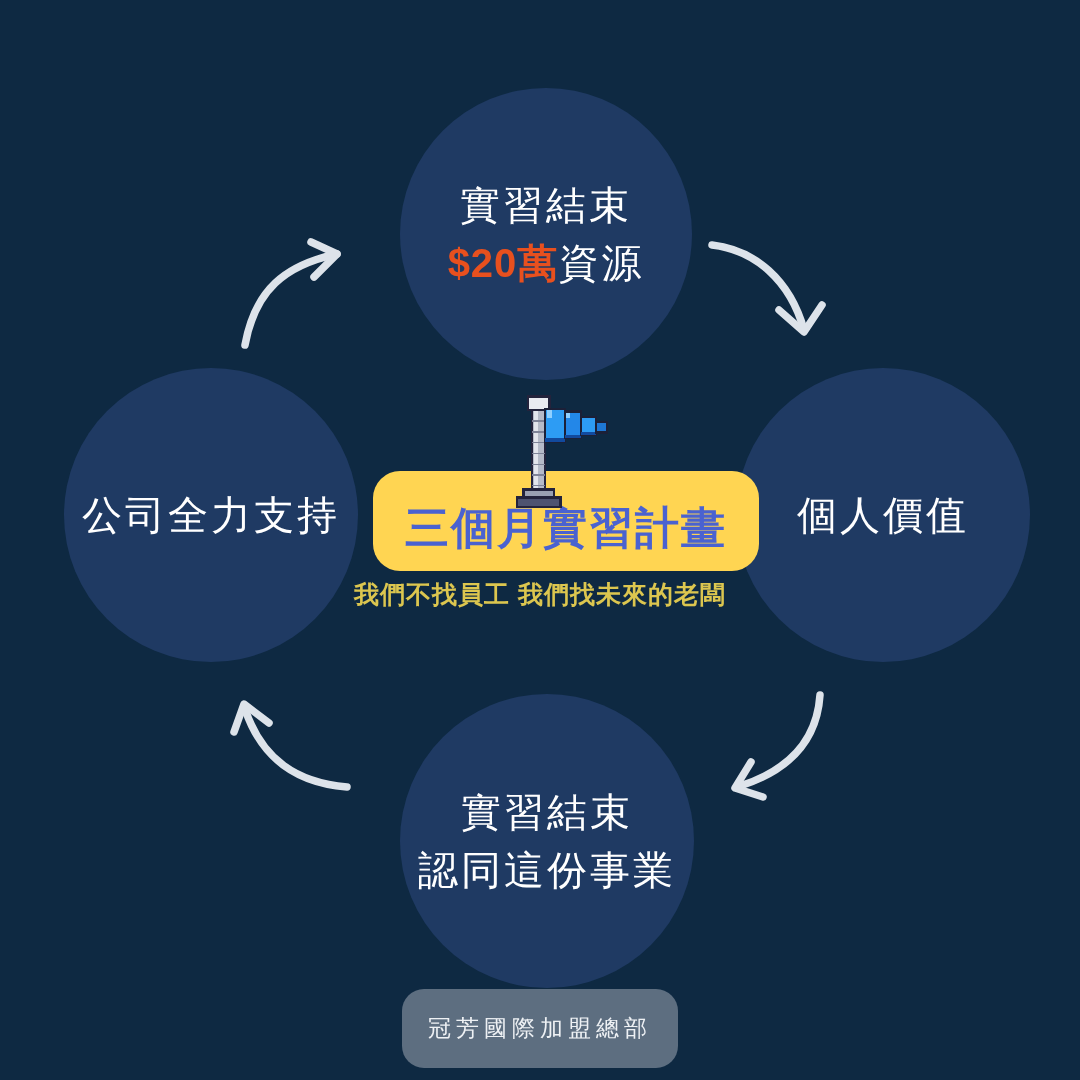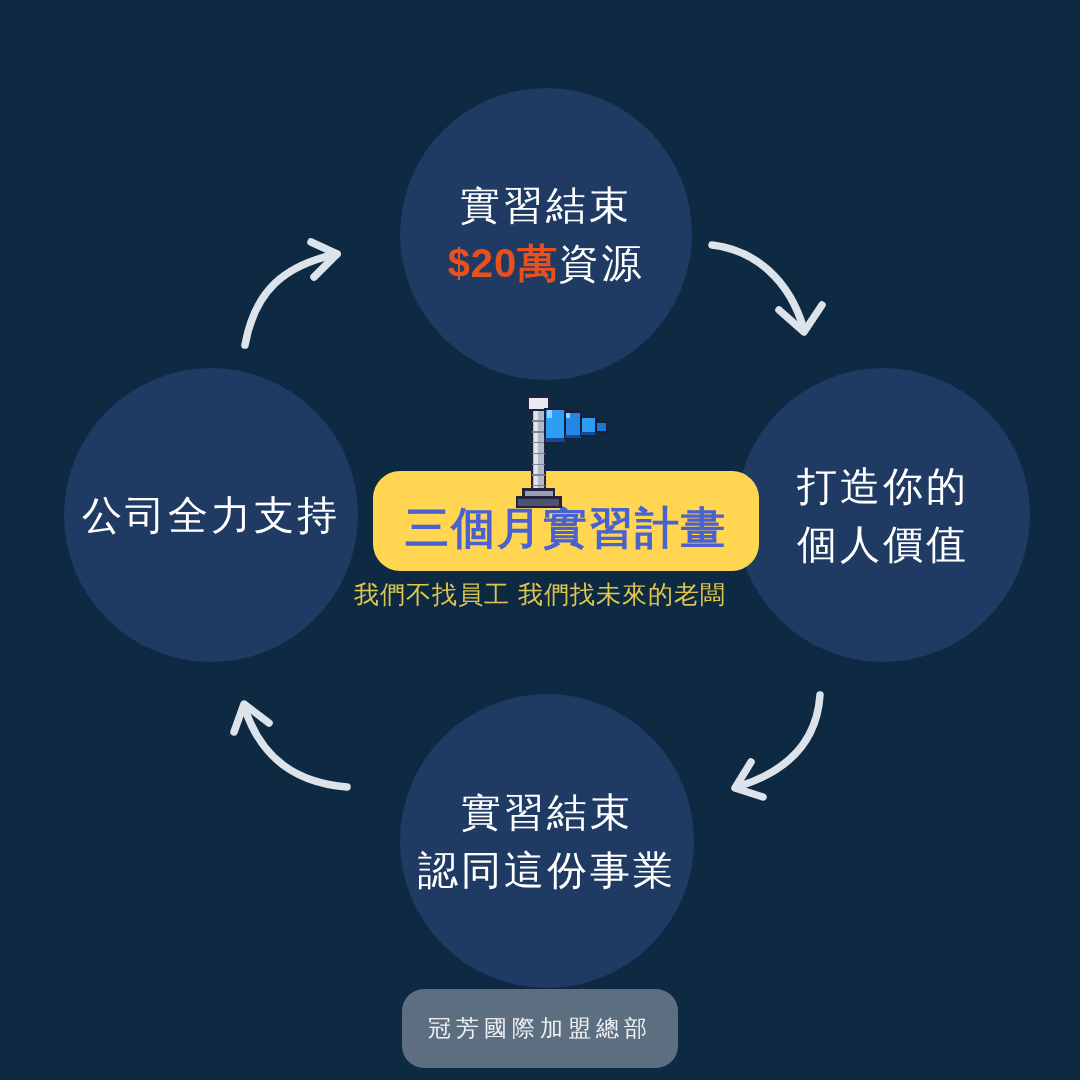--- a/index.html
+++ b/index.html
@@ -34,40 +34,39 @@
     position:absolute;left:373px;top:471px;width:386px;height:100px;z-index:2;
     background:var(--title-bg);border-radius:27px;
     display:flex;align-items:center;justify-content:center;
   }
   .title-text{
     color:var(--title-color);font-size:44px;font-weight:800;letter-spacing:2px;
     white-space:nowrap;padding-top:14px;
   }
   .subtitle{
     position:absolute;left:0;top:578px;width:1080px;text-align:center;
-    color:var(--subtitle-color);font-size:25px;font-weight:400;letter-spacing:1px;
+    color:var(--subtitle-color);font-size:25px;font-weight:700;letter-spacing:1px;
   }
   .badge{
     position:absolute;left:50%;top:989px;transform:translateX(-50%);
     background:var(--badge-bg);border-radius:22px;padding:24px 26px;
     color:#eef1f4;font-size:23px;letter-spacing:5px;white-space:nowrap;
   }
 </style>
 </head>
 <body>
 
 <div class="canvas">
 
   <div class="node node-top">
     <div>實習結束</div>
     <div><span class="hl">$20萬</span><span>資源</span></div>
   </div>
 
   <div class="node node-right">
-    <div>打造你的</div>
     <div>個人價值</div>
   </div>
 
   <div class="node node-bottom">
     <div>實習結束</div>
     <div>認同這份事業</div>
   </div>
 
   <div class="node node-left">
     <div>公司全力支持</div>

